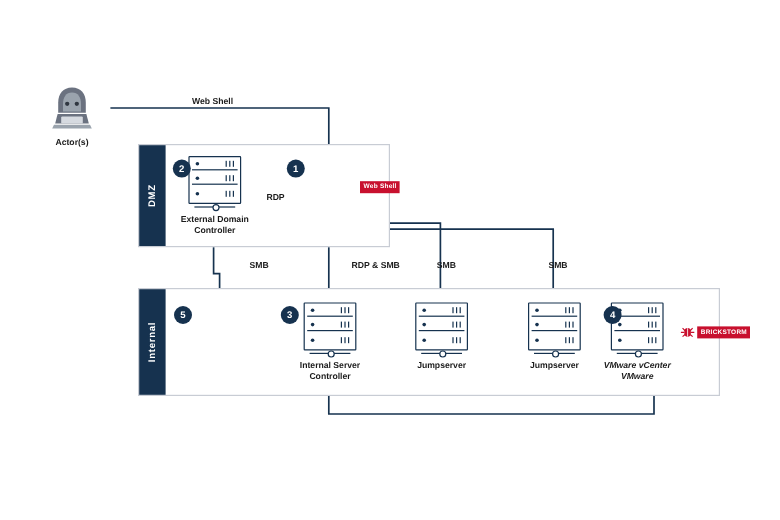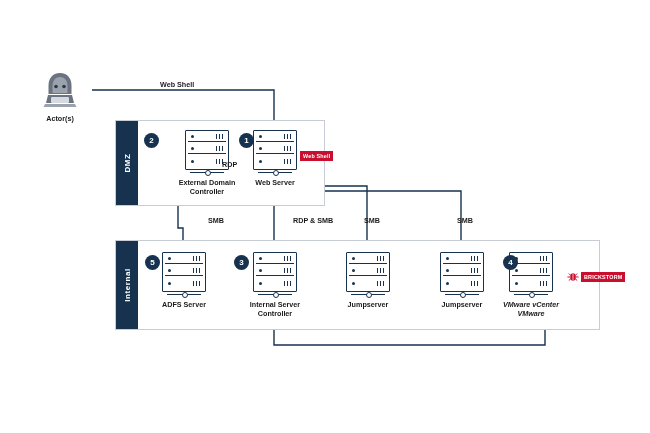--- a/index.html
+++ b/index.html
@@ -230,21 +230,21 @@
     </svg>
     <div class="actor-label">Actor(s)</div>
   </div>
 
   <div class="zone" style="left:115px; top:120px; width:210px; height:86px;">
     <div class="zone-tab">
       <span>DMZ</span>
     </div>
   </div>
 
-  <div class="node" style="left:150px; top:130px;margin-left:28px;">
+  <div class="node" style="left:150px; top:130px;">
     <div class="rack">
       <div class="unit u1">
           <div class="dot"></div>
           <div class="bars">
             <i></i>
             <i></i>
             <i></i>
           </div>
         </div>
       <div class="unit u2">
@@ -265,93 +265,29 @@
         </div>
     </div>
     <div class="stand"></div>
     <div class="node-label">
       <div>External Domain</div>
       <div>Controller</div>
     </div>
   </div>
   <div class="badge" style="left:144px; top:133px;">2</div>
 
-  <div class="node" style="left:246px; top:130px;">
-    <div class="rack">
-      <div class="unit u1">
-          <div class="dot"></div>
-          <div class="bars">
-            <i></i>
-            <i></i>
-            <i></i>
-          </div>
-        </div>
-      <div class="unit u2">
-          <div class="dot"></div>
-          <div class="bars">
-            <i></i>
-            <i></i>
-            <i></i>
-          </div>
-        </div>
-      <div class="unit u3">
-          <div class="dot"></div>
-          <div class="bars">
-            <i></i>
-            <i></i>
-            <i></i>
-          </div>
-        </div>
-    </div>
-    <div class="stand"></div>
-    <div class="node-label">
-      <div>Web Server</div>
-    </div>
-  </div>
   <div class="badge" style="left:239px; top:133px;">1</div>
   <div class="tag" style="left:300px; top:151px;">Web Shell</div>
 
   <div class="zone" style="left:115px; top:240px; width:485px; height:90px;">
     <div class="zone-tab">
       <span>Internal</span>
     </div>
   </div>
 
-  <div class="node" style="left:155px; top:252px;">
-    <div class="rack">
-      <div class="unit u1">
-          <div class="dot"></div>
-          <div class="bars">
-            <i></i>
-            <i></i>
-            <i></i>
-          </div>
-        </div>
-      <div class="unit u2">
-          <div class="dot"></div>
-          <div class="bars">
-            <i></i>
-            <i></i>
-            <i></i>
-          </div>
-        </div>
-      <div class="unit u3">
-          <div class="dot"></div>
-          <div class="bars">
-            <i></i>
-            <i></i>
-            <i></i>
-          </div>
-        </div>
-    </div>
-    <div class="stand"></div>
-    <div class="node-label">
-      <div>ADFS Server</div>
-    </div>
-  </div>
   <div class="badge" style="left:145px; top:255px;">5</div>
 
   <div class="node" style="left:246px; top:252px;">
     <div class="rack">
       <div class="unit u1">
           <div class="dot"></div>
           <div class="bars">
             <i></i>
             <i></i>
             <i></i>

